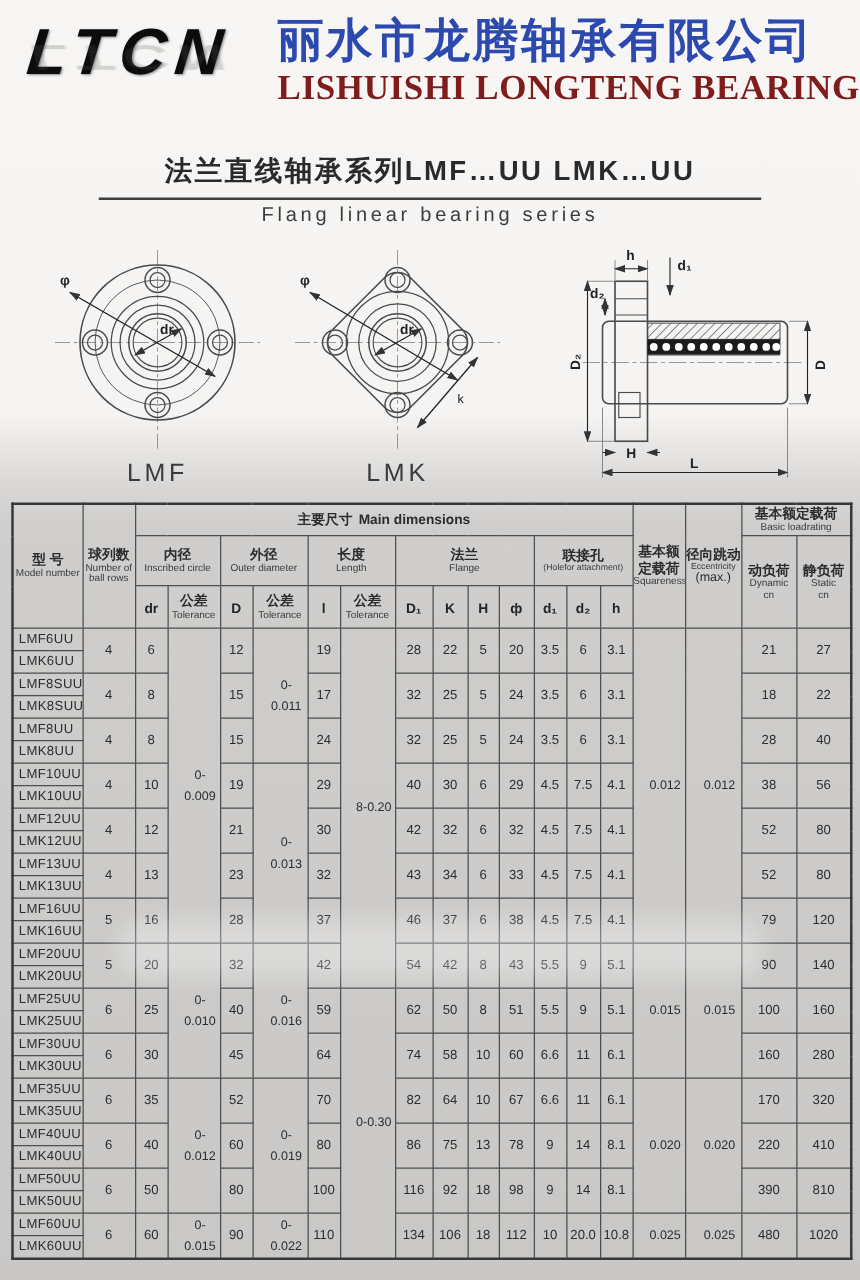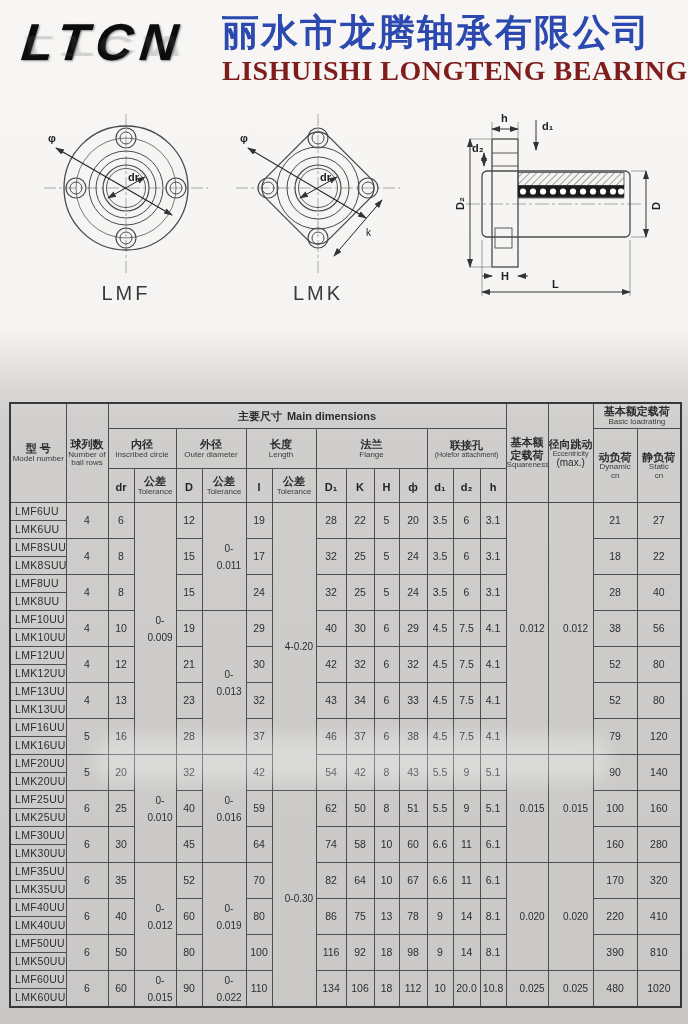--- a/index.html
+++ b/index.html
@@ -64,20 +64,25 @@
     <div class="logo-wrap">
       <span class="logo-main">LTCN</span>
       <span class="logo-refl">LTCN</span>
     </div>
     <div class="brand-names">
       <div class="brand-cn">丽水市龙腾轴承有限公司</div>
       <div class="brand-en">LISHUISHI LONGTENG BEARING CO.,LTD</div>
     </div>
   </div>
 
+  <div class="series-title">
+    <div class="series-cn">法兰直线轴承系列LMF…UU  LMK…UU</div>
+    <div class="series-rule"></div>
+    <div class="series-en">Flang linear bearing series</div>
+  </div>
 
   <div class="diagrams">
 
     <div class="diag">
       <svg width="172" height="172" viewBox="0 0 172 172">
         <defs>
           <marker id="fa" markerWidth="10" markerHeight="8" refX="8" refY="3" orient="auto" markerUnits="userSpaceOnUse">
               <path d="M0,0L9,3L0,6Z" fill="#333"></path>
             </marker>
           <marker id="fb" markerWidth="10" markerHeight="8" refX="8" refY="3" orient="auto-start-reverse" markerUnits="userSpaceOnUse">
@@ -332,21 +337,21 @@
       </thead>
       <tbody>
           <tr>
             <td class="model">LMF6UU</td>
             <td rowspan="2">4</td>
             <td rowspan="2">6</td>
             <td rowspan="14" class="tol">0-0.009</td>
             <td rowspan="2">12</td>
             <td rowspan="6" class="tol">0-0.011</td>
             <td rowspan="2">19</td>
-            <td rowspan="16" class="tol">4-0.20</td>
+            <td rowspan="16" class="tol">8-0.20</td>
             <td rowspan="2">28</td>
             <td rowspan="2">22</td>
             <td rowspan="2">5</td>
             <td rowspan="2">20</td>
             <td rowspan="2">3.5</td>
             <td rowspan="2">6</td>
             <td rowspan="2">3.1</td>
             <td rowspan="14" class="tol">0.012</td>
             <td rowspan="14" class="tol">0.012</td>
             <td rowspan="2">21</td>

